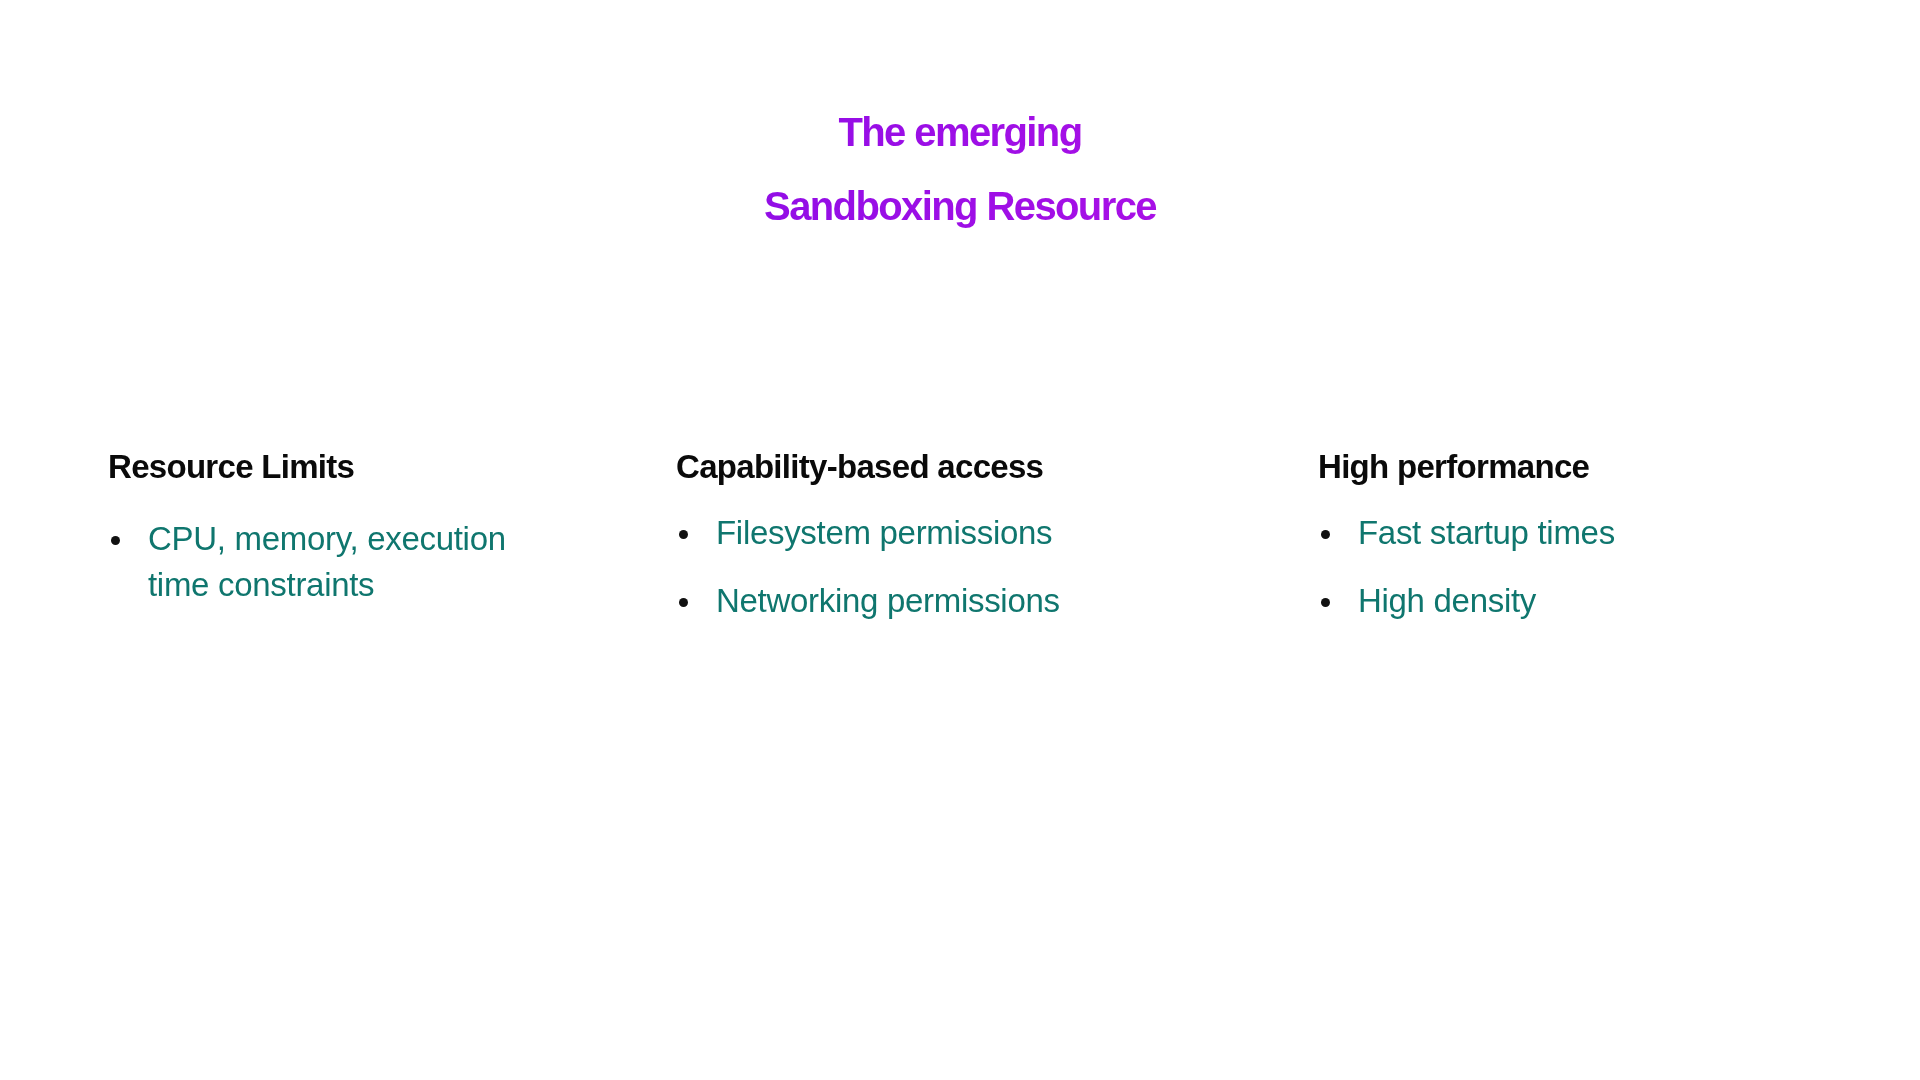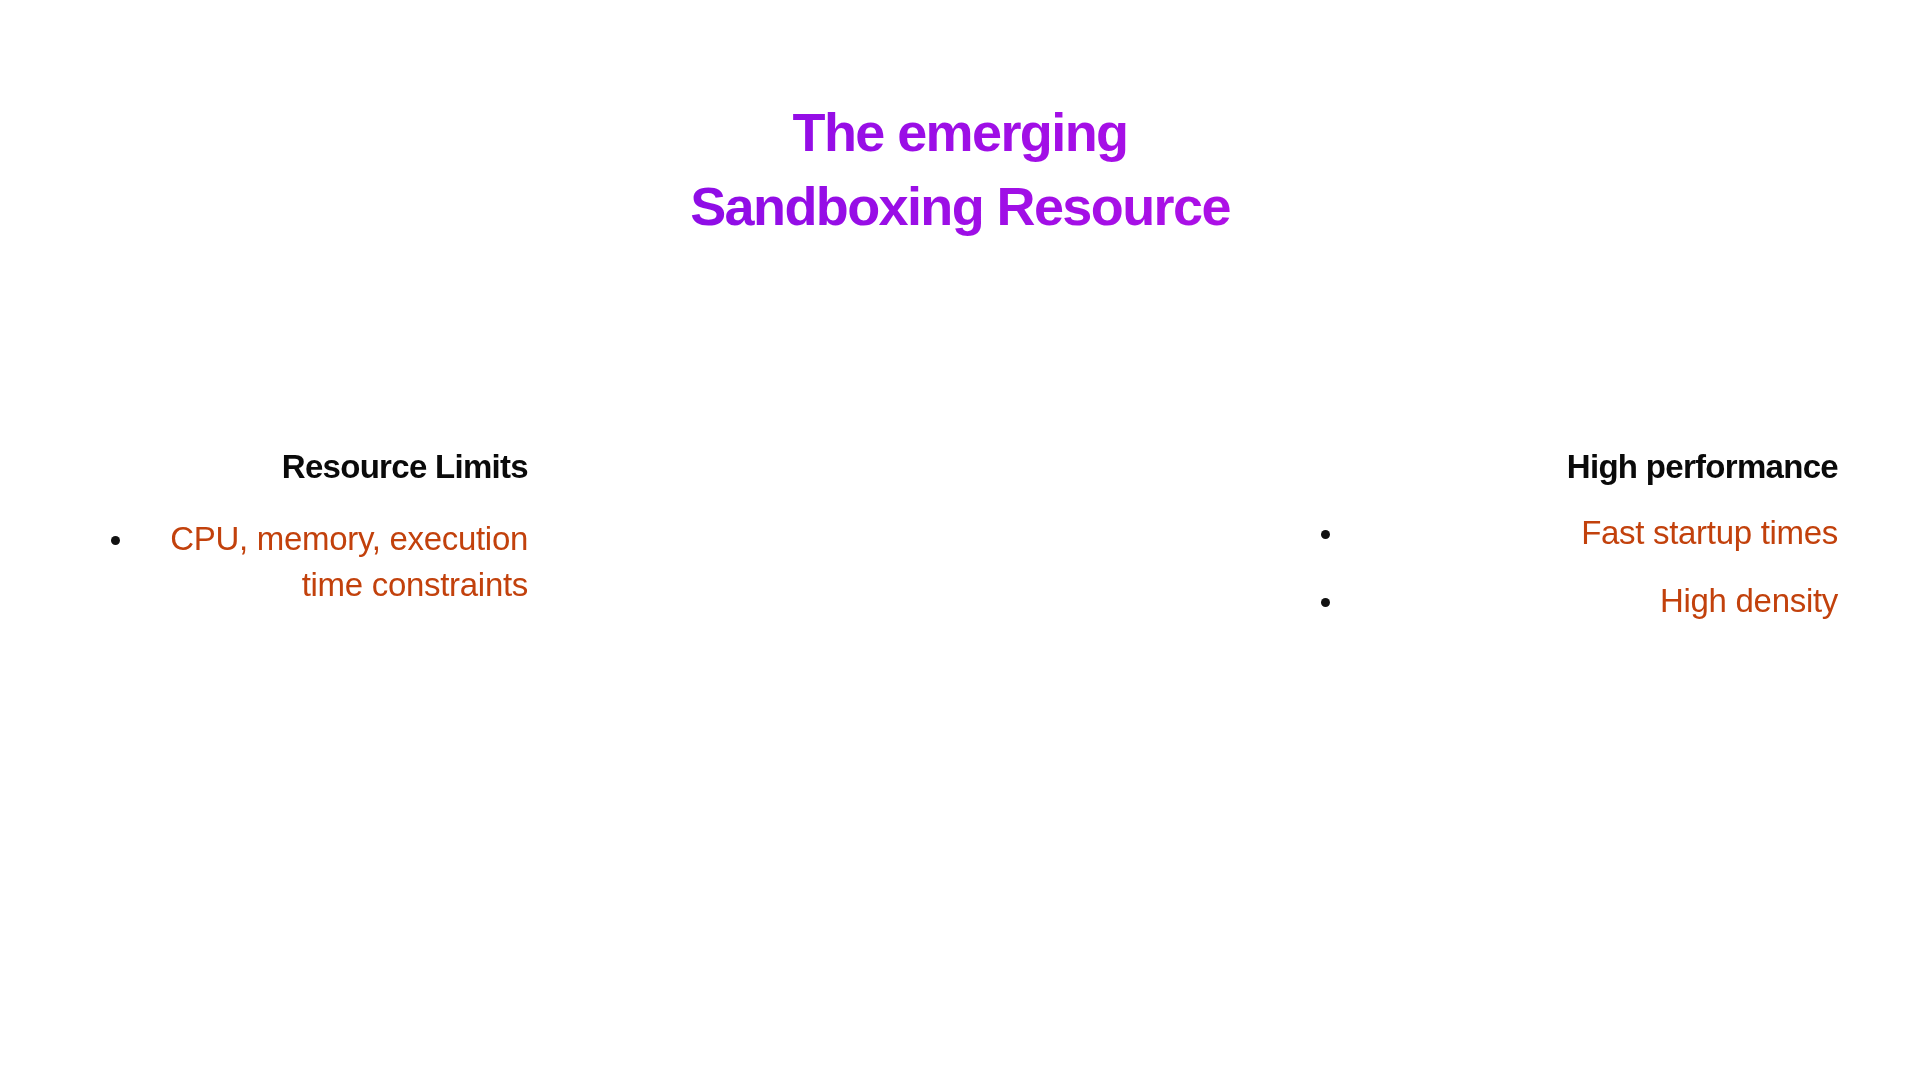--- a/index.html
+++ b/index.html
@@ -28,42 +28,41 @@
     position: absolute;
     left: 0;
     right: 0;
     top: 92px;
     text-align: center;
   }
   .title-line {
     display: block;
     font-family: "Liberation Sans", sans-serif;
     font-weight: 700;
-    font-size: 54px;
+    font-size: 40px;
     line-height: 80px;
     letter-spacing: -1.6px;
     white-space: nowrap;
     background-image: linear-gradient(90deg, #7209e8 0%, #8a0ce6 32%, #aa10e6 62%, #cf12e8 85%, #e312e8 100%);
     -webkit-background-clip: text;
     background-clip: text;
     color: transparent;
     -webkit-text-fill-color: transparent;
   }
   .title-line-2 {
     margin-top: -6px;
   }
 
   
   .columns {
     position: absolute;
     top: 448px;
     left: 0;
     right: 12px;
     height: 420px;
-    text-align: right;
   }
   .column {
     position: absolute;
     top: 0;
   }
   .col-0 { left: 108px;  width: 420px; }
   .col-1 { left: 676px;  width: 560px; }
   .col-2 { left: 1300px; width: 520px; margin-left: 18px; }
 
   .col-heading {
@@ -85,21 +84,21 @@
     padding: 0;
   }
   .bullet {
     position: relative;
     padding-left: 40px;
     font-family: "Liberation Sans", sans-serif;
     font-weight: 400;
     font-size: 33px;
     line-height: 46px;
     letter-spacing: -0.3px;
-    color: #c2410c;
+    color: #0f766e;
     margin-bottom: 18px;
   }
   .col-1 .bullet,
   .col-2 .bullet { margin-bottom: 22px; }
 
   .bullet::before {
     content: "";
     position: absolute;
     left: 3px;
     top: 20px;
@@ -126,20 +125,31 @@
 
     <div class="column col-0">
       <h2 class="col-heading">Resource Limits</h2>
       <ul class="bullets">
         <li class="bullet">
           <span class="bullet-text">CPU, memory, execution time constraints</span>
         </li>
       </ul>
     </div>
 
+    <div class="column col-1">
+      <h2 class="col-heading">Capability-based access</h2>
+      <ul class="bullets">
+        <li class="bullet">
+          <span class="bullet-text">Filesystem permissions</span>
+        </li>
+        <li class="bullet">
+          <span class="bullet-text">Networking permissions</span>
+        </li>
+      </ul>
+    </div>
 
     <div class="column col-2">
       <h2 class="col-heading">High performance</h2>
       <ul class="bullets">
         <li class="bullet">
           <span class="bullet-text">Fast startup times</span>
         </li>
         <li class="bullet">
           <span class="bullet-text">High density</span>
         </li>

